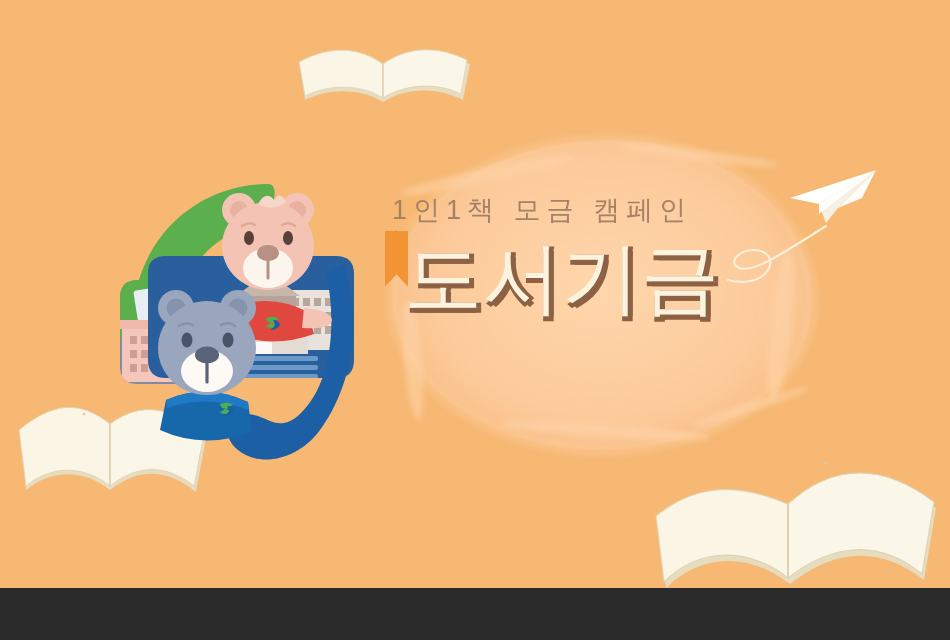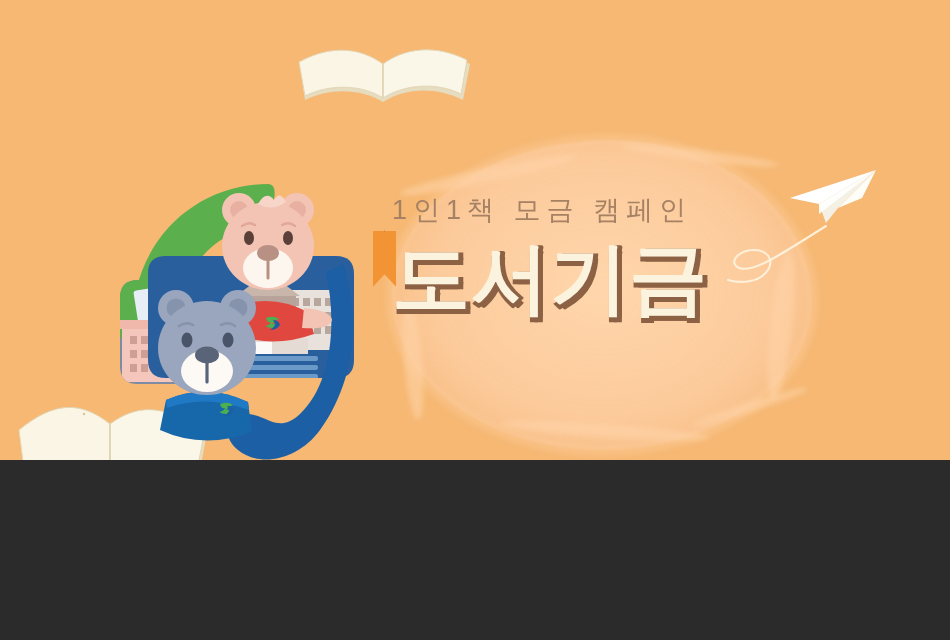--- a/index.html
+++ b/index.html
@@ -4,21 +4,21 @@
 <title>도서기금 캠페인</title>
 <style>
   html, body {
     margin: 0;
     padding: 0;
     background: #2b2b2b;
   }
   #banner {
     position: relative;
     width: 950px;
-    height: 460px;
+    height: 588px;
     overflow: hidden;
     background: #f6b873;
     font-family: "Liberation Sans", "DejaVu Sans", sans-serif;
     user-select: none;
   }
 
   
   .brush-oval {
     position: absolute;
     left: 392px;
@@ -84,23 +84,23 @@
     margin: 0;
     font-size: 27px;
     letter-spacing: 6px;
     font-weight: 500;
     color: #a68164;
     line-height: 1.1;
     white-space: nowrap;
   }
   .title {
     position: relative;
-    margin: 14px 0 0 0;
+    margin: 14px 0 0 12px;
     font-size: 78px;
-    font-weight: 700;
+    font-weight: 400;
     line-height: 0.98;
     letter-spacing: 1px;
     color: #fbf3de;
     text-shadow:
        5px 5px 0 #8c6144,
        5px 0   0 #8c6144,
        0   5px 0 #8c6144;
     white-space: nowrap;
   }
   .title-line { display: block; }

